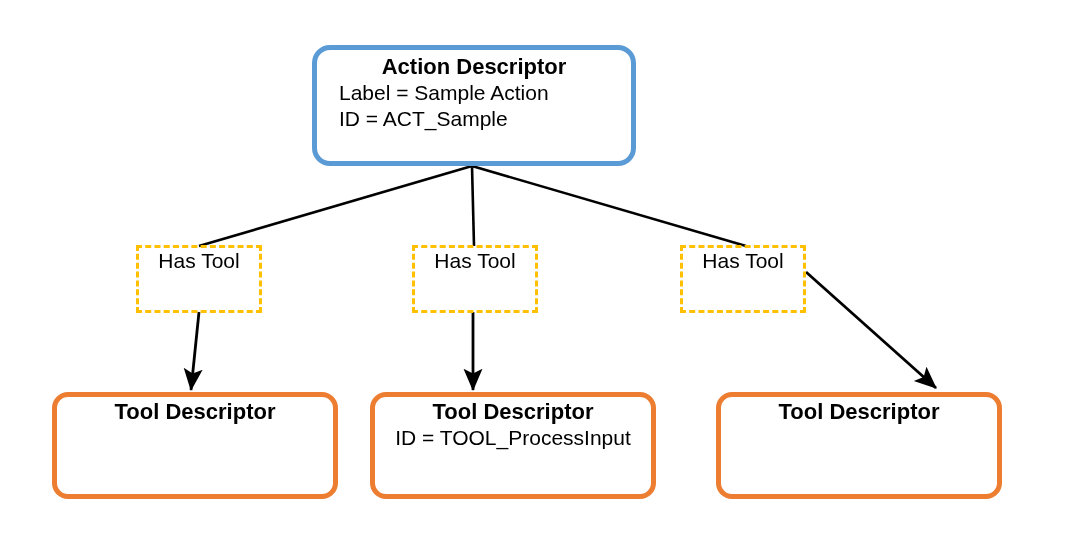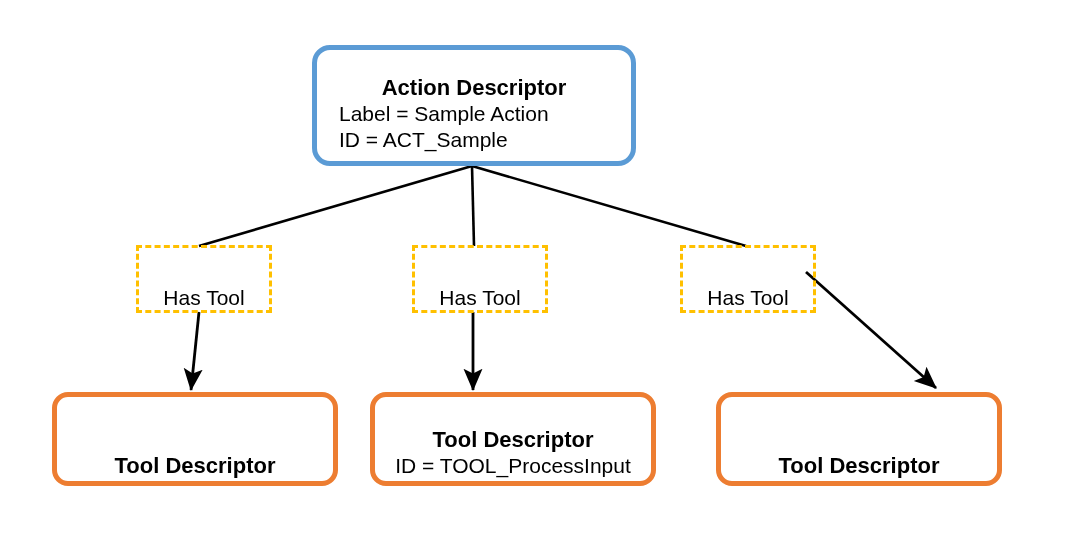--- a/index.html
+++ b/index.html
@@ -24,47 +24,47 @@
     width: 1089px;
     height: 546px;
     pointer-events: none;
   }
   .node {
     position: absolute;
     box-sizing: border-box;
     background: #ffffff;
     display: flex;
     flex-direction: column;
-    justify-content: flex-end;
+    justify-content: flex-start;
     align-items: center;
   }
   .node-action {
     left: 312px;
     top: 45px;
     width: 324px;
     height: 121px;
     border: 5px solid #5B9BD5;
     border-radius: 18px;
     padding: 4px 18px 8px 18px;
   }
   .node-tool {
     top: 392px;
     width: 286px;
-    height: 94px;
+    height: 107px;
     border: 5px solid #ED7D31;
     border-radius: 16px;
     padding: 2px 12px;
   }
   .node-tool-1 { left: 52px; }
   .node-tool-2 { left: 370px; }
   .node-tool-3 { left: 716px; }
 
   .node-rel {
     top: 245px;
-    width: 136px;
+    width: 126px;
     height: 68px;
     border: 3px dashed #FFC000;
     border-radius: 0;
     background: transparent;
   }
   .node-rel-1 { left: 136px; }
   .node-rel-2 { left: 412px; }
   .node-rel-3 { left: 680px; }
 
   .node-title {

